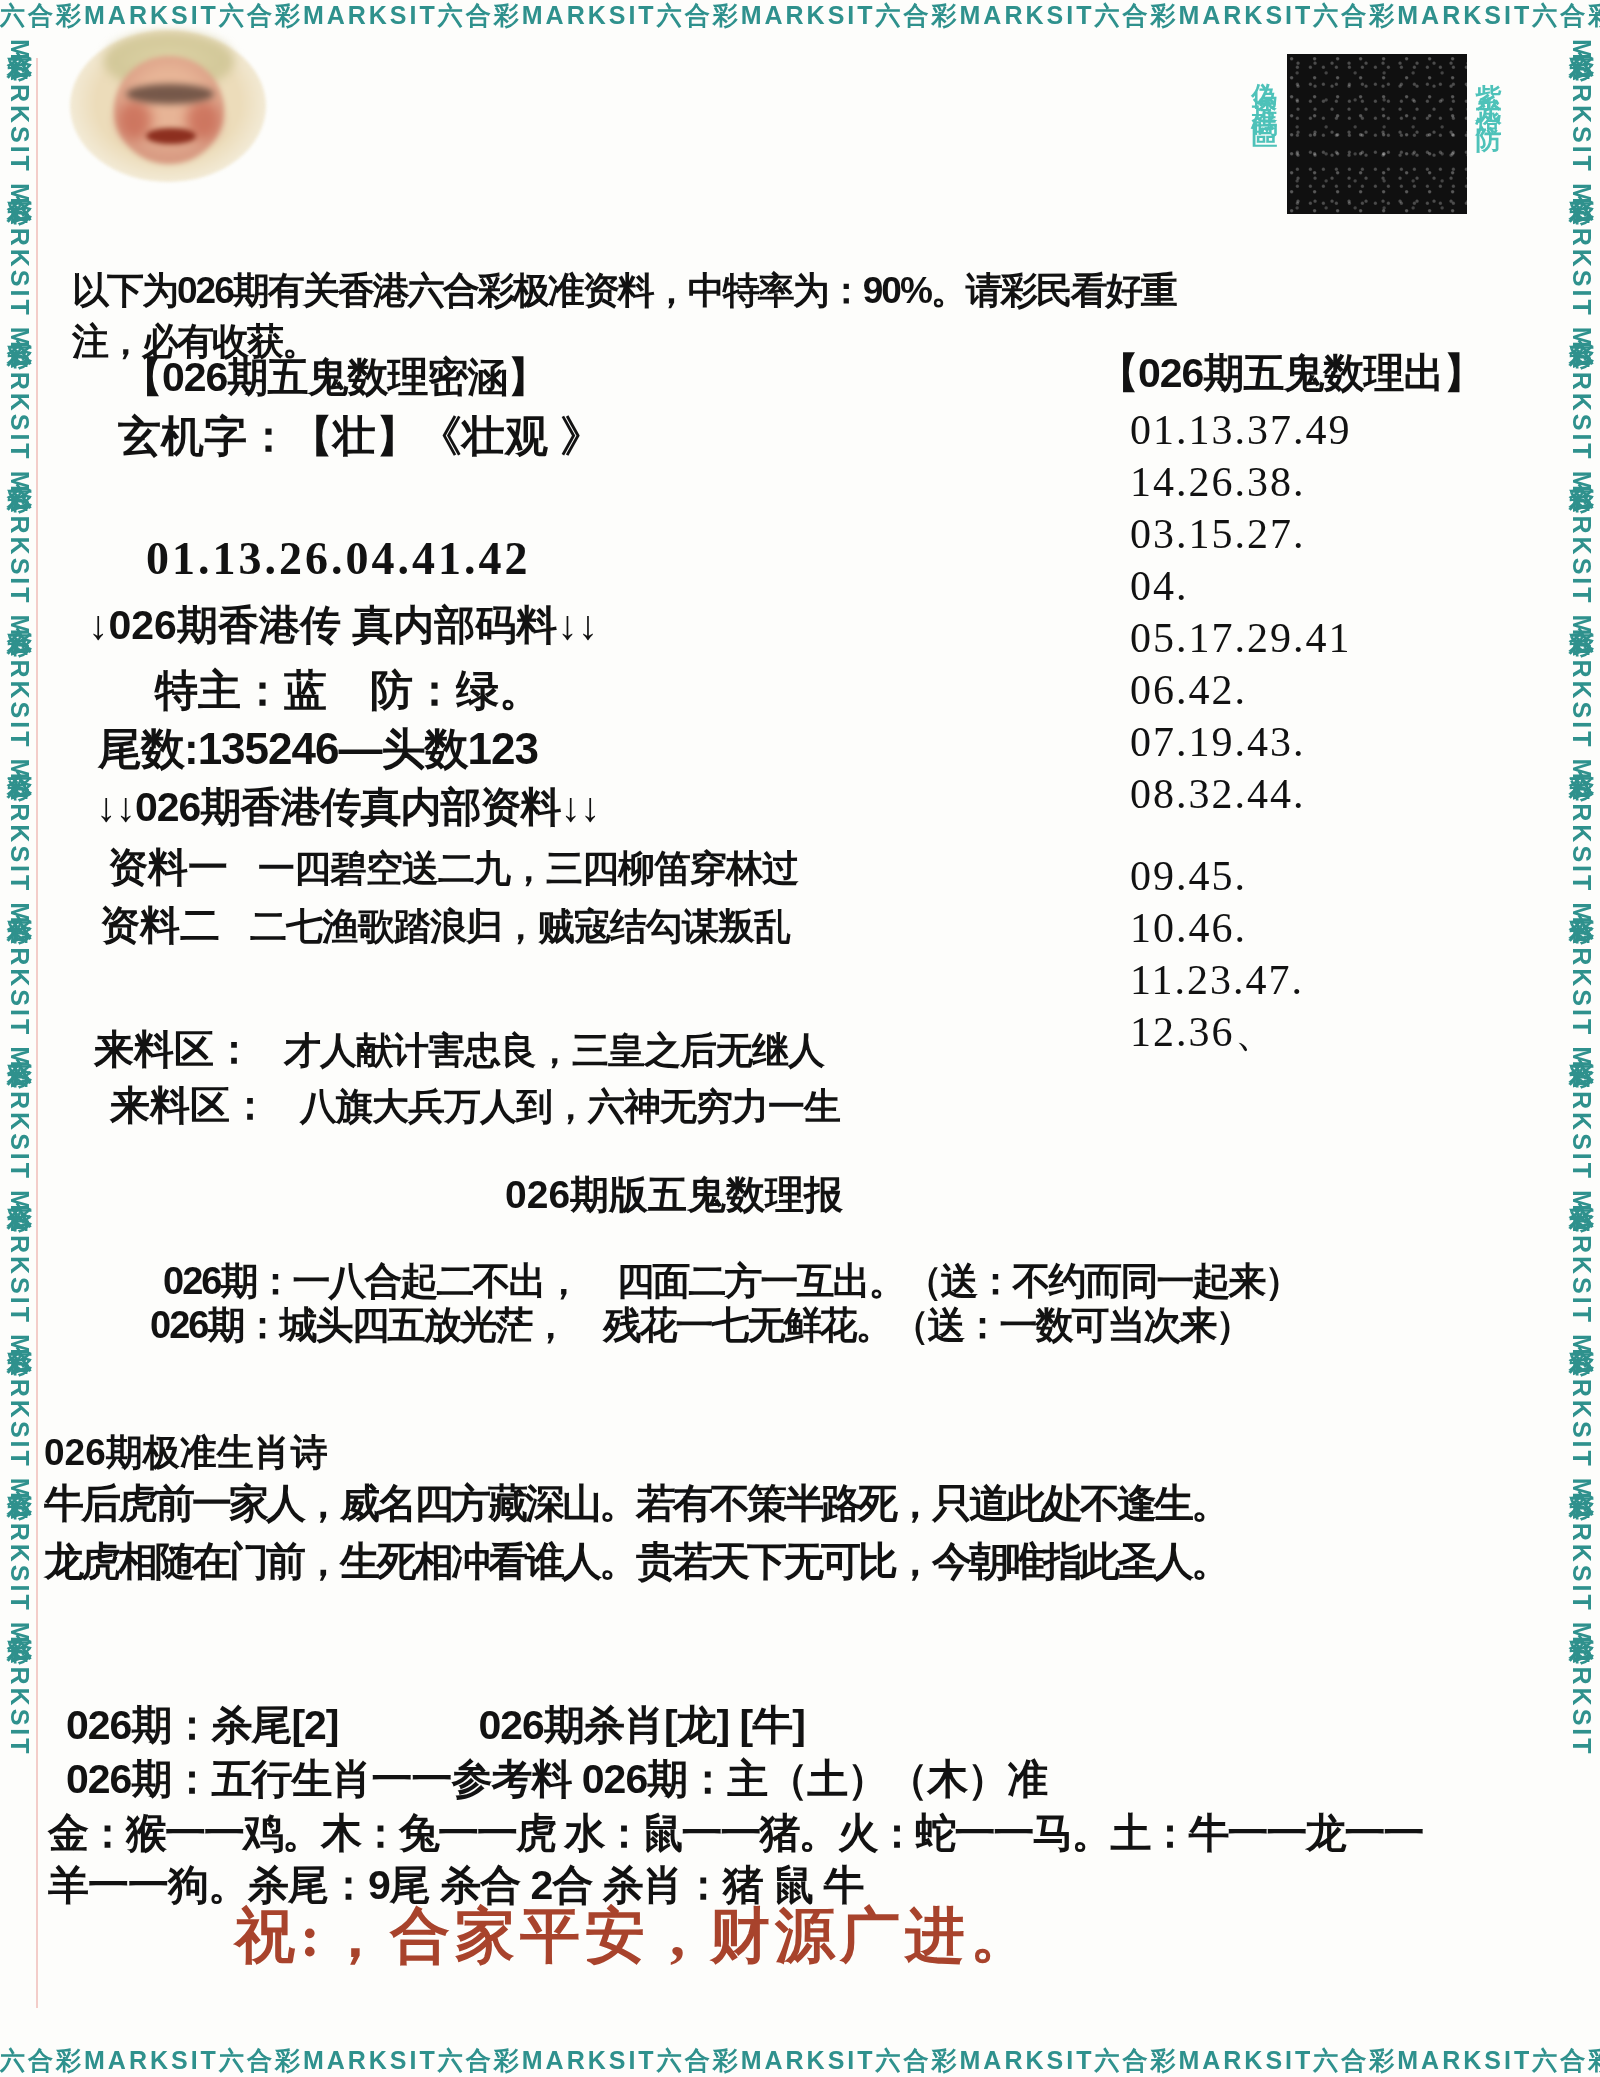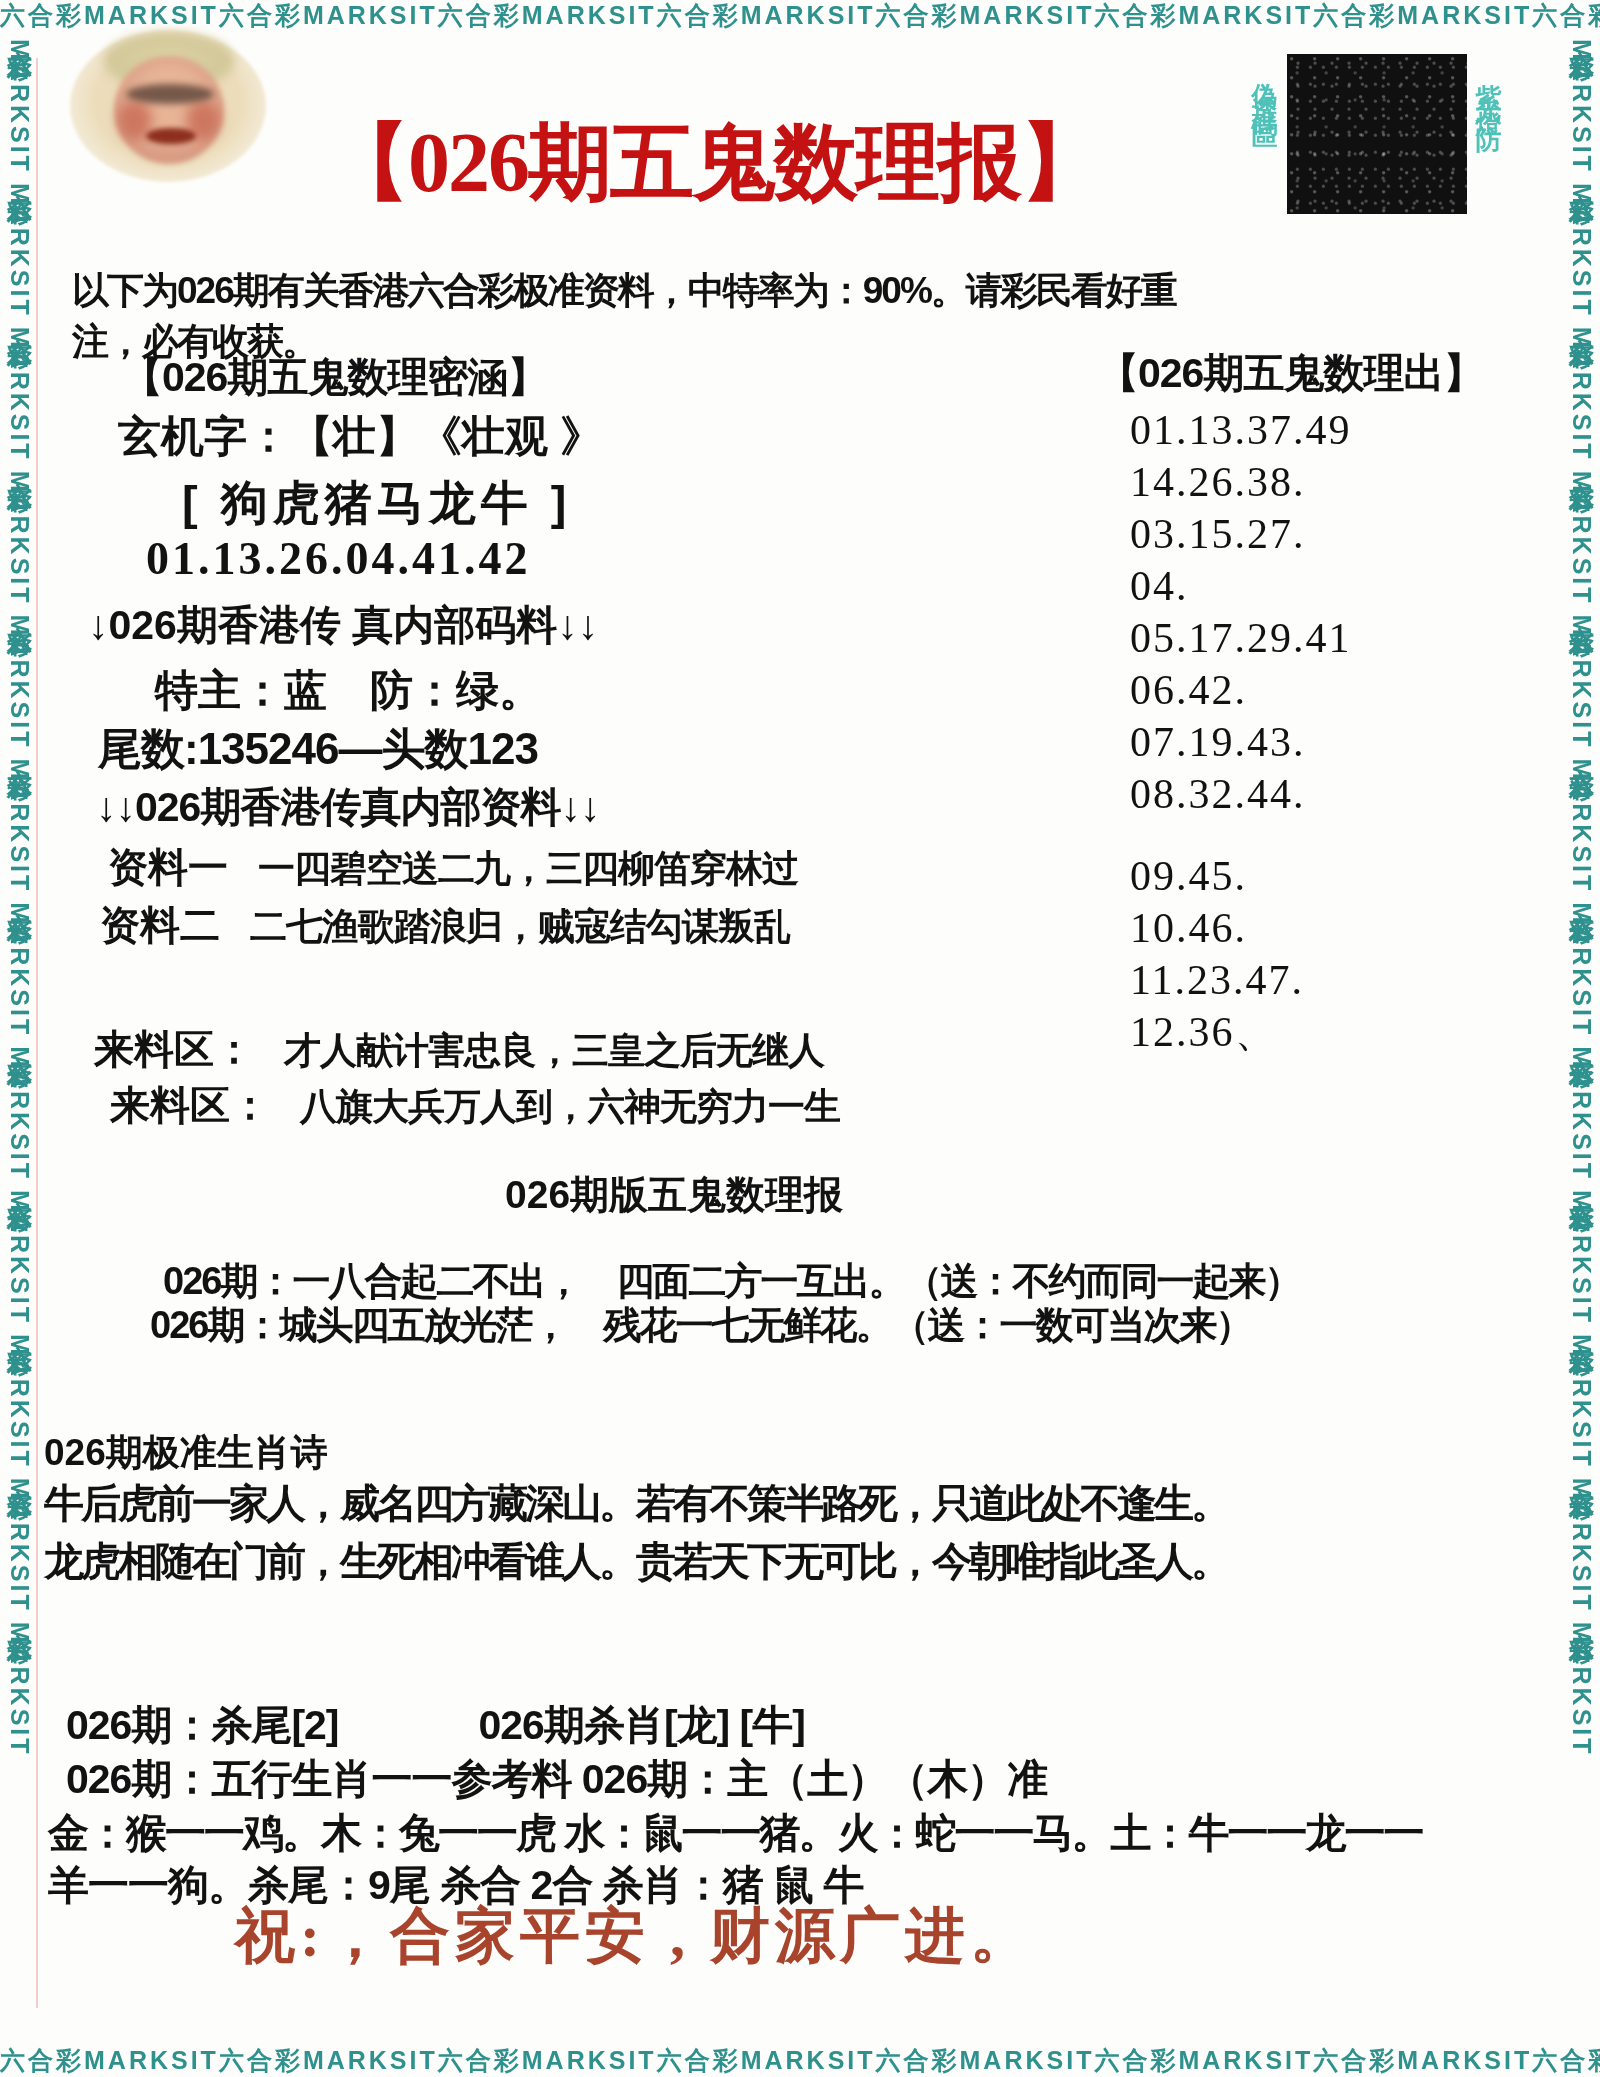--- a/index.html
+++ b/index.html
@@ -111,35 +111,33 @@
   <div class="face">
     <div class="f-outer"></div>
     <div class="f-hair"></div>
     <div class="f-skin"></div>
     <div class="f-cheekL"></div>
     <div class="f-cheekR"></div>
     <div class="f-glasses"></div>
     <div class="f-mouth"></div>
   </div>
 
-  <h1 class="masthead">【026期五鬼数理报】</h1>
 
   <div class="stamp">
     <div class="stamp-side">偽透碼區</div>
     <div class="stamp-black"></div>
     <div class="stamp-side">紫光燈防</div>
   </div>
 
   <p class="intro">以下为026期有关香港六合彩极准资料，中特率为：90%。请彩民看好重注，必有收获。</p>
 
   <div class="lh">【026期五鬼数理密涵】</div>
   <div class="rh">【026期五鬼数理出】</div>
 
   <div class="row r-mystery">玄机字：【壮】《壮观 》</div>
-  <div class="row r-zbracket">[ 狗虎猪马龙牛 ]</div>
   <div class="row r-lnums">01.13.26.04.41.42</div>
   <div class="row r-codehdr">↓026期香港传 真内部码料↓↓</div>
   <div class="row r-special">特主：蓝　防：绿。</div>
   <div class="row r-tailhead">尾数:135246—头数123</div>
   <div class="row r-infohdr">↓↓026期香港传真内部资料↓↓</div>
 
   <div class="row r-info2">
     <span class="rl">资料二</span><span class="rt">二七渔歌踏浪归，贼寇结勾谋叛乱</span>
   </div>
   <div class="row r-info1">

